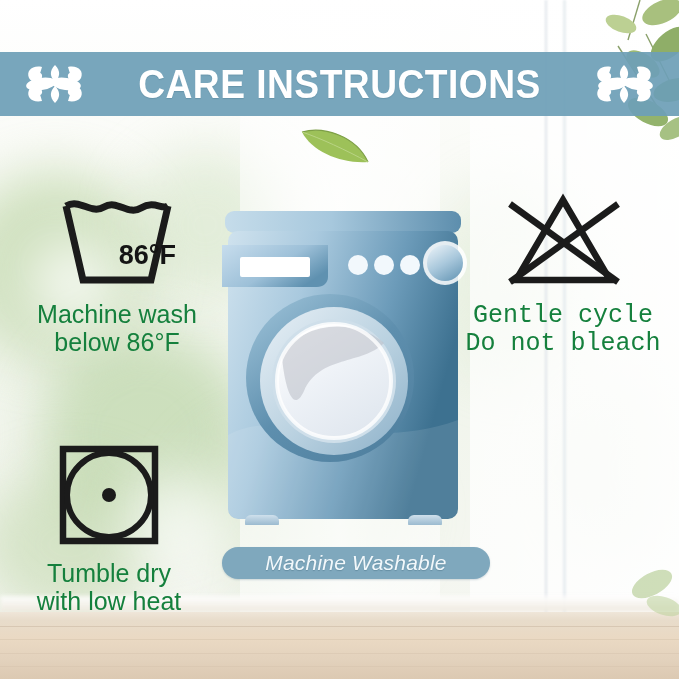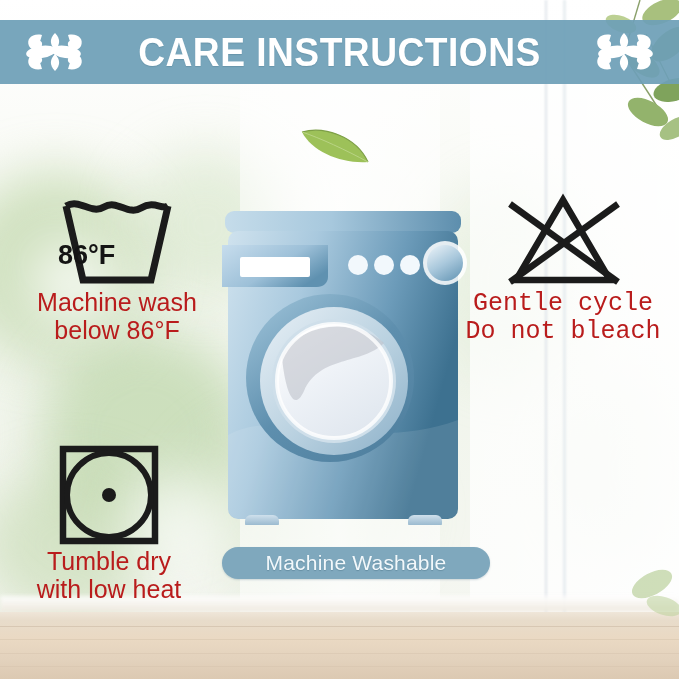--- a/index.html
+++ b/index.html
@@ -33,63 +33,64 @@
     background:linear-gradient(180deg,rgba(255,255,255,.9),rgba(238,232,222,.95));
     filter:blur(2px);
   }
   .wood-grain{position:absolute;left:0;right:0;height:1px;background:rgba(196,176,152,.45);filter:blur(.6px);}
 
   
   .leaf-svg{position:absolute;}
 
   
   .banner{
-    position:absolute;left:0;top:20px;width:679px;height:64px;
+    position:absolute;left:0;top:52px;width:679px;height:64px;
     background:rgba(110,159,183,.93);
     display:flex;align-items:center;justify-content:center;
   }
   .banner-title{
     color:#ffffff;font-size:40px;font-weight:bold;letter-spacing:.5px;
     transform:scaleX(.93);white-space:nowrap;
     text-shadow:0 1px 1px rgba(60,100,120,.25);
   }
   .orn{position:absolute;top:50%;transform:translateY(-50%);}
   .orn-left{left:24px;}
   .orn-right{right:24px;}
 
   
   .care{position:absolute;text-align:center;}
   .care-sym{display:flex;justify-content:center;align-items:flex-end;}
   .care-label{
-    color:#b91c1c;font-size:25px;line-height:1.12;margin-top:0;white-space:pre-line;
+    color:#15803d;font-size:25px;line-height:1.12;margin-top:12px;white-space:pre-line;
   }
   #care-wash{left:8px;top:196px;width:218px;}
   #care-bleach{left:452px;top:190px;width:222px;font-family:Liberation Mono, monospace;}
   #care-dry{left:0;top:443px;width:218px;}
   #care-iron{left:452px;top:445px;width:222px;}
 
   .tub-temp{
     position:absolute;left:0;right:0;top:44px;
-    font-size:27px;font-weight:bold;color:#141414;text-align:left;
+    font-size:27px;font-weight:bold;color:#141414;text-align:right;
   }
   .sym-wrap{position:relative;}
 
   
   #machine{position:absolute;left:212px;top:205px;width:260px;height:320px;}
 
   
   .badge{
     position:absolute;left:222px;top:547px;width:268px;height:32px;
     background:#7fa8bd;border-radius:16px;
     display:flex;align-items:center;justify-content:center;
     box-shadow:0 1px 2px rgba(120,150,165,.35);
   }
   .badge-text{
     color:#f2f8fb;font-size:21px;letter-spacing:.2px;
     text-shadow:0 1px 1px rgba(70,110,130,.45);
+    font-style:italic;
   }
 </style>
 </head>
 <body>
 
 <div id="page">
 
   <div class="bg">
     <div class="bg-base" style="background:linear-gradient(180deg,#ffffff 0%,#fafbf7 22%,#f1f5ec 55%,#f6f7f2 100%);"></div>
 

